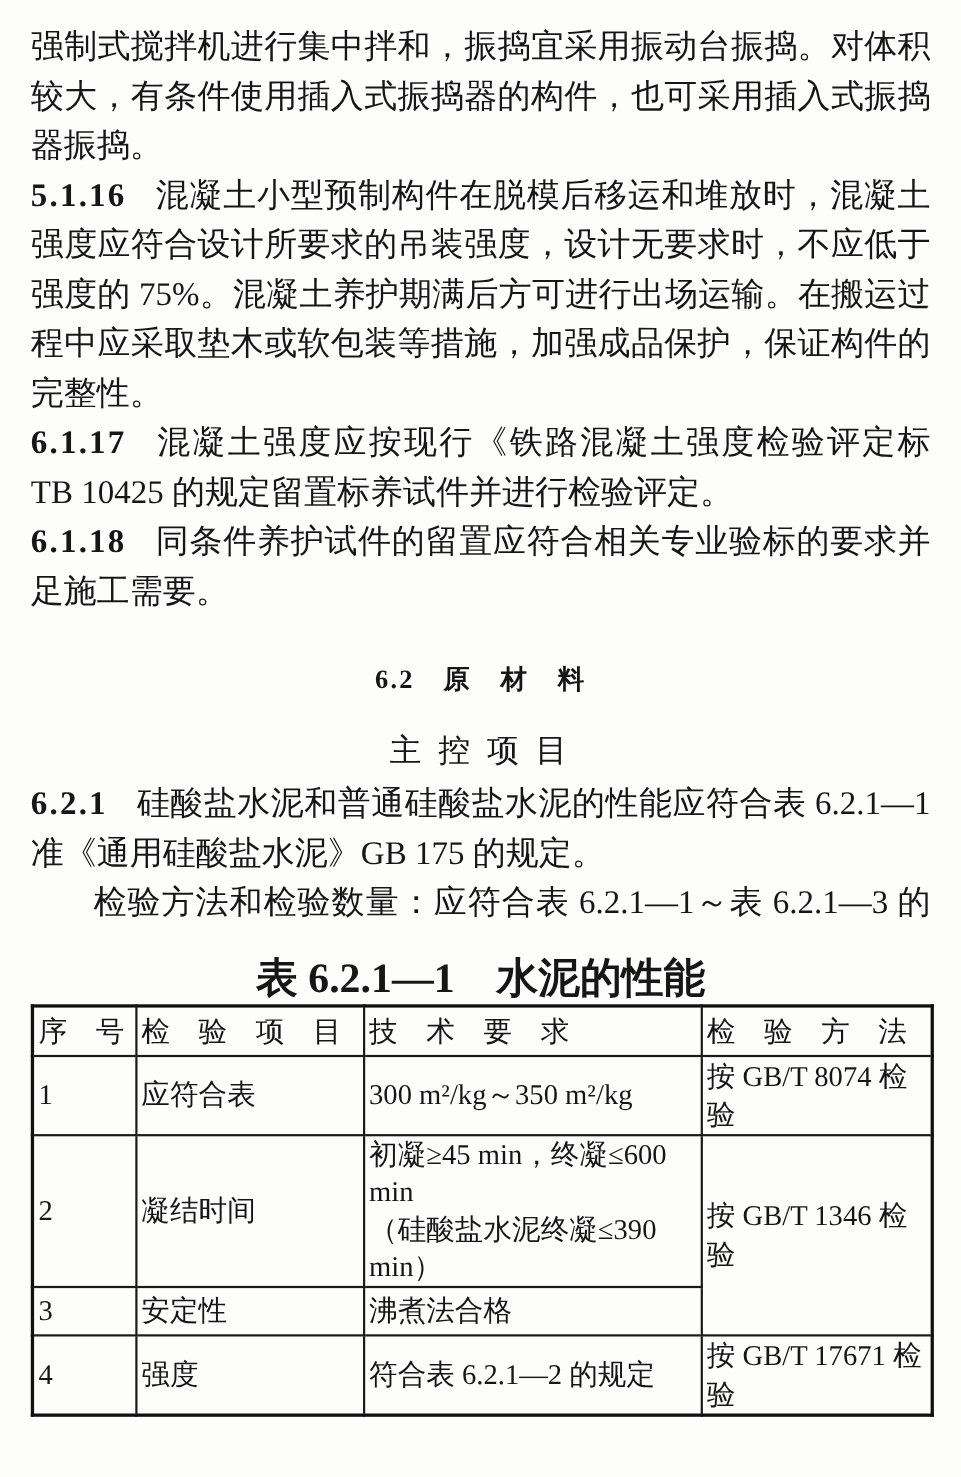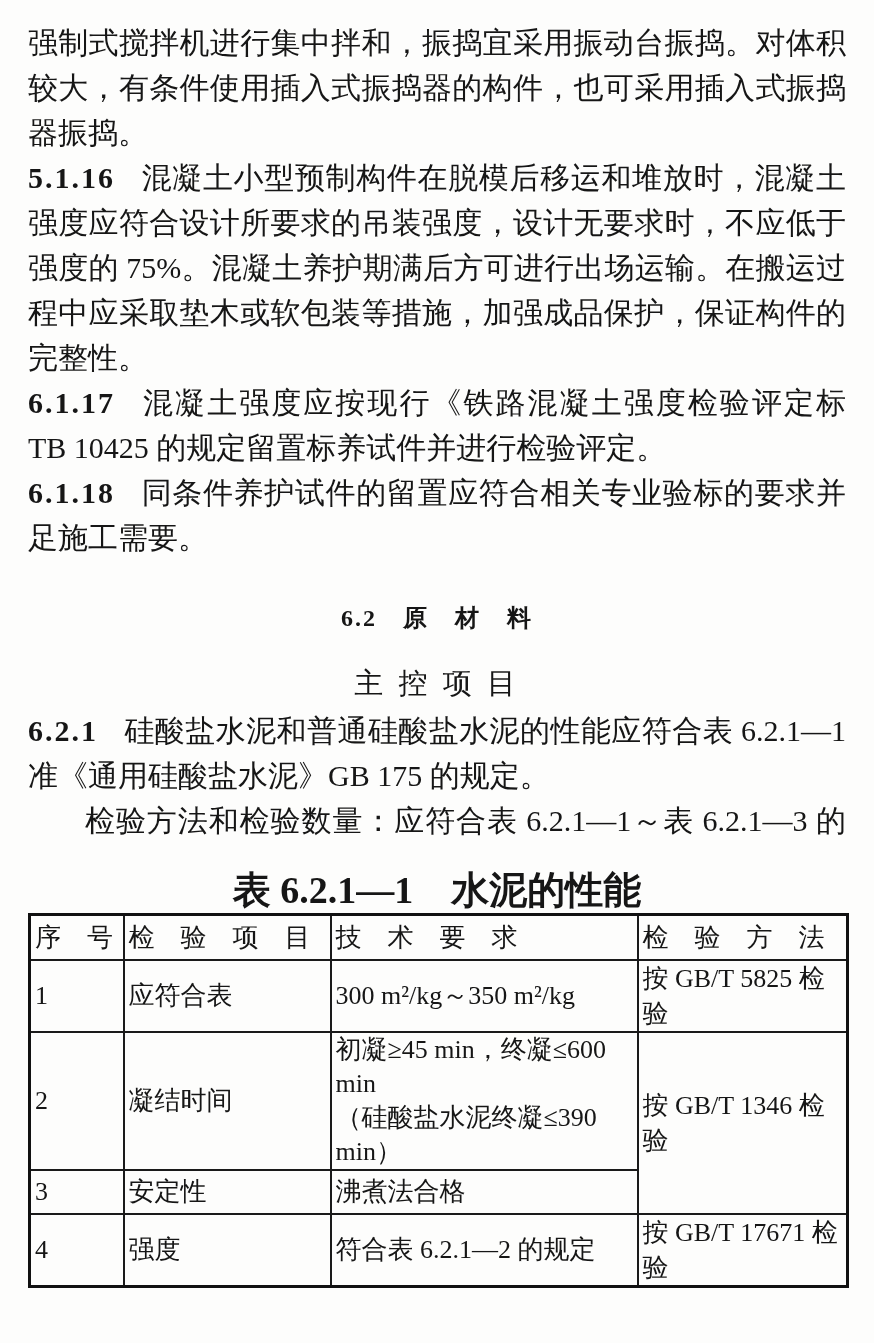--- a/index.html
+++ b/index.html
@@ -122,21 +122,21 @@
       <tr class="hrow">
         <td>序　号</td>
         <td>检　验　项　目</td>
         <td>技　术　要　求</td>
         <td>检　验　方　法</td>
       </tr>
       <tr class="row1">
         <td>1</td>
         <td>应符合表</td>
         <td class="req">300 m²/kg～350 m²/kg</td>
-        <td>按 GB/T 5825 检验</td>
+        <td>按 GB/T 8074 检验</td>
       </tr>
       <tr class="row2">
         <td>2</td>
         <td>凝结时间</td>
         <td class="req">初凝≥45 min，终凝≤600 min
 （硅酸盐水泥终凝≤390 min）</td>
         <td rowspan="2">按 GB/T 1346 检验</td>
       </tr>
       <tr class="row3">
         <td>3</td>

